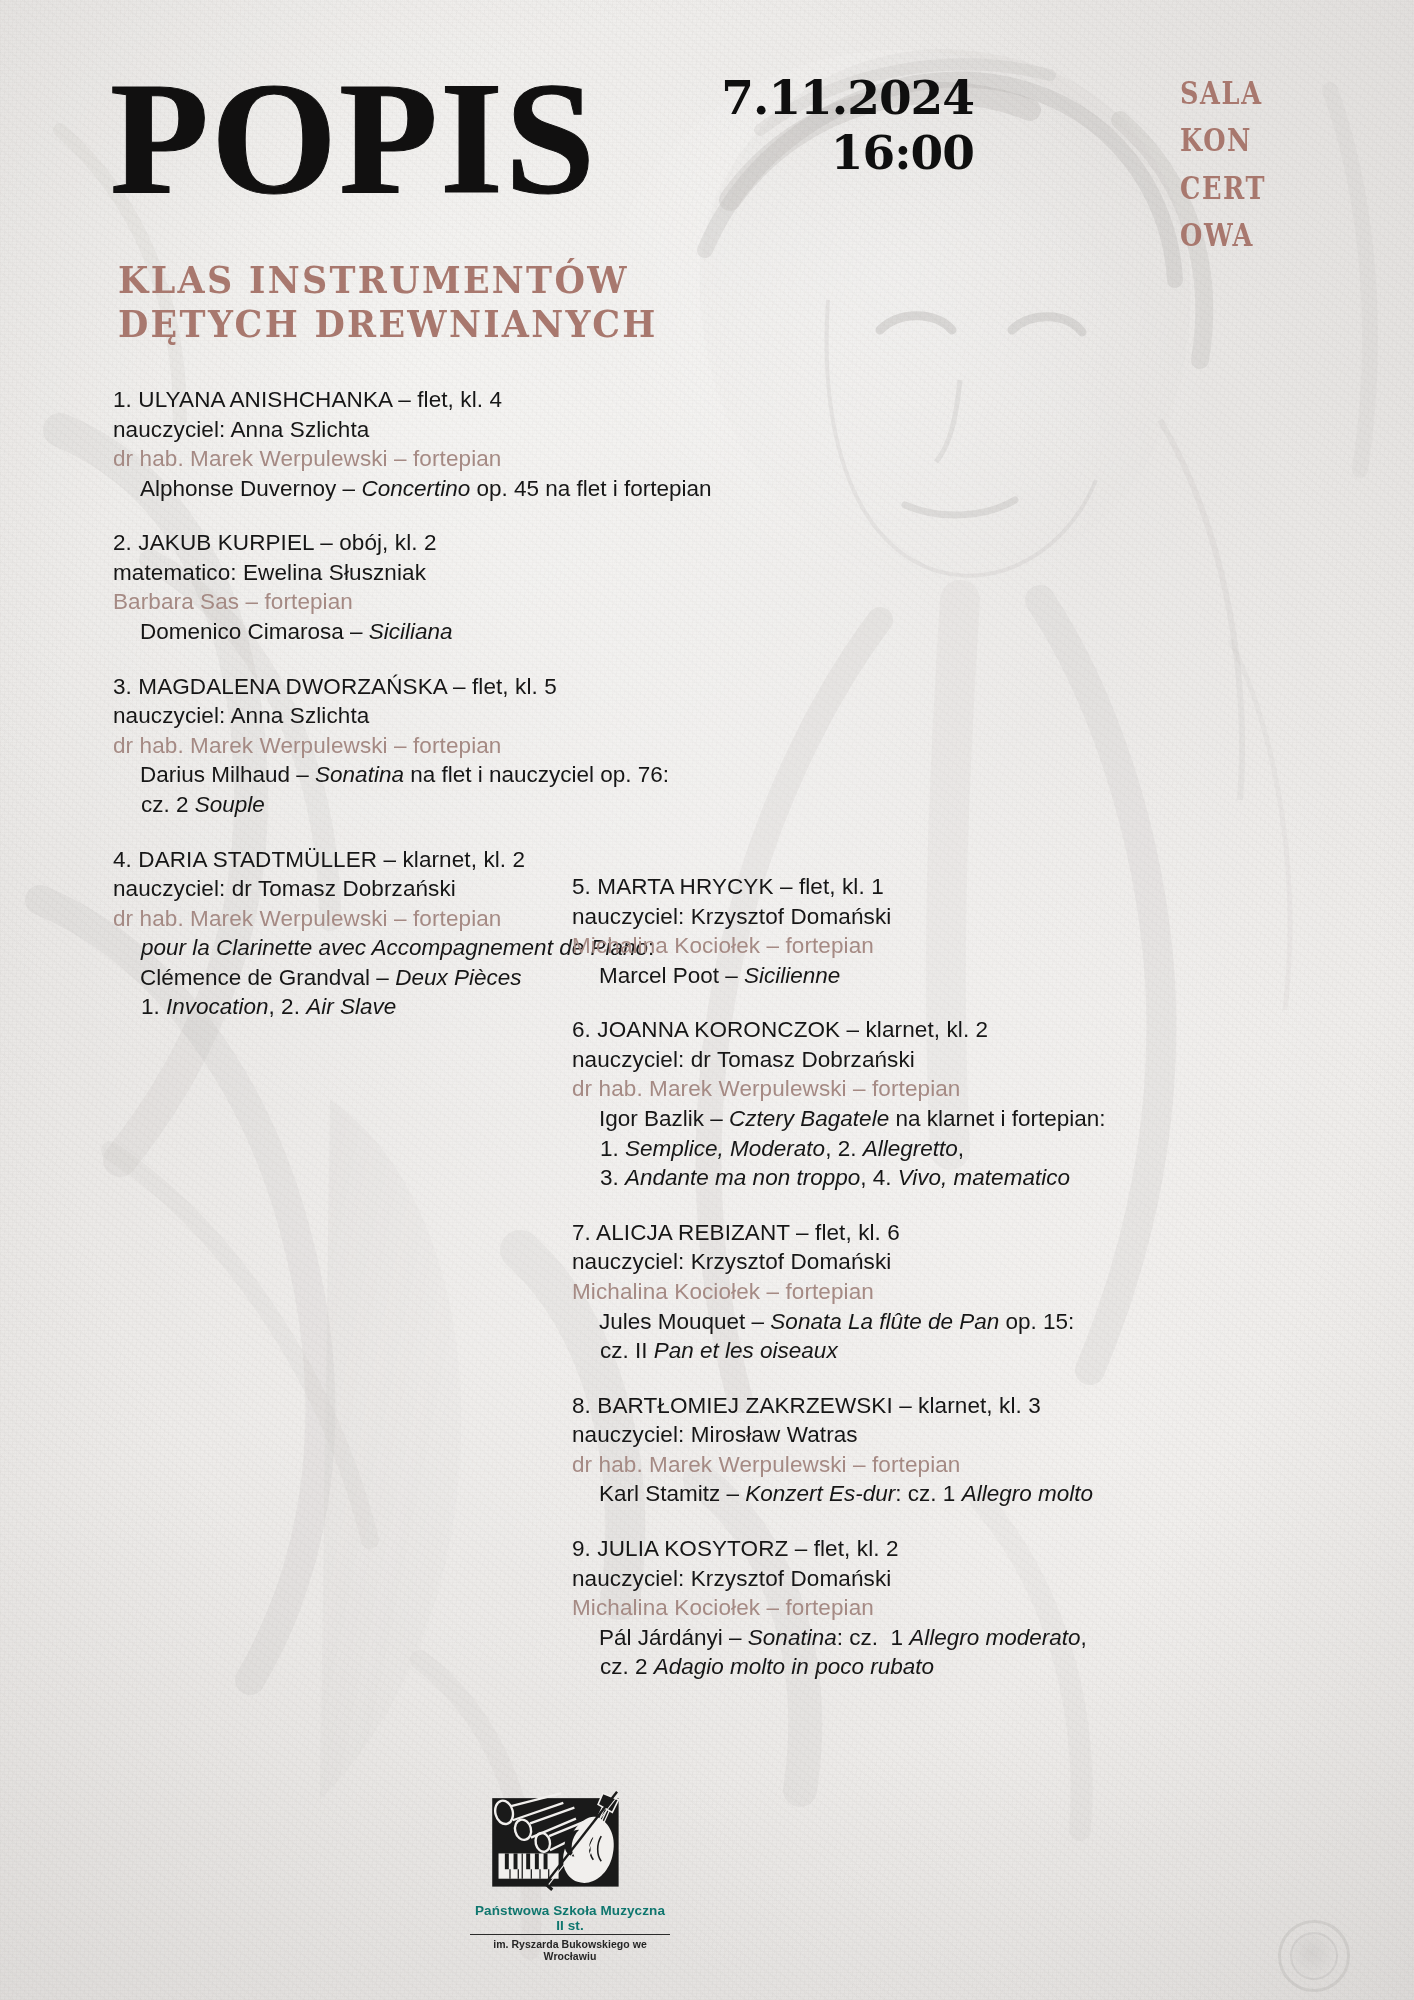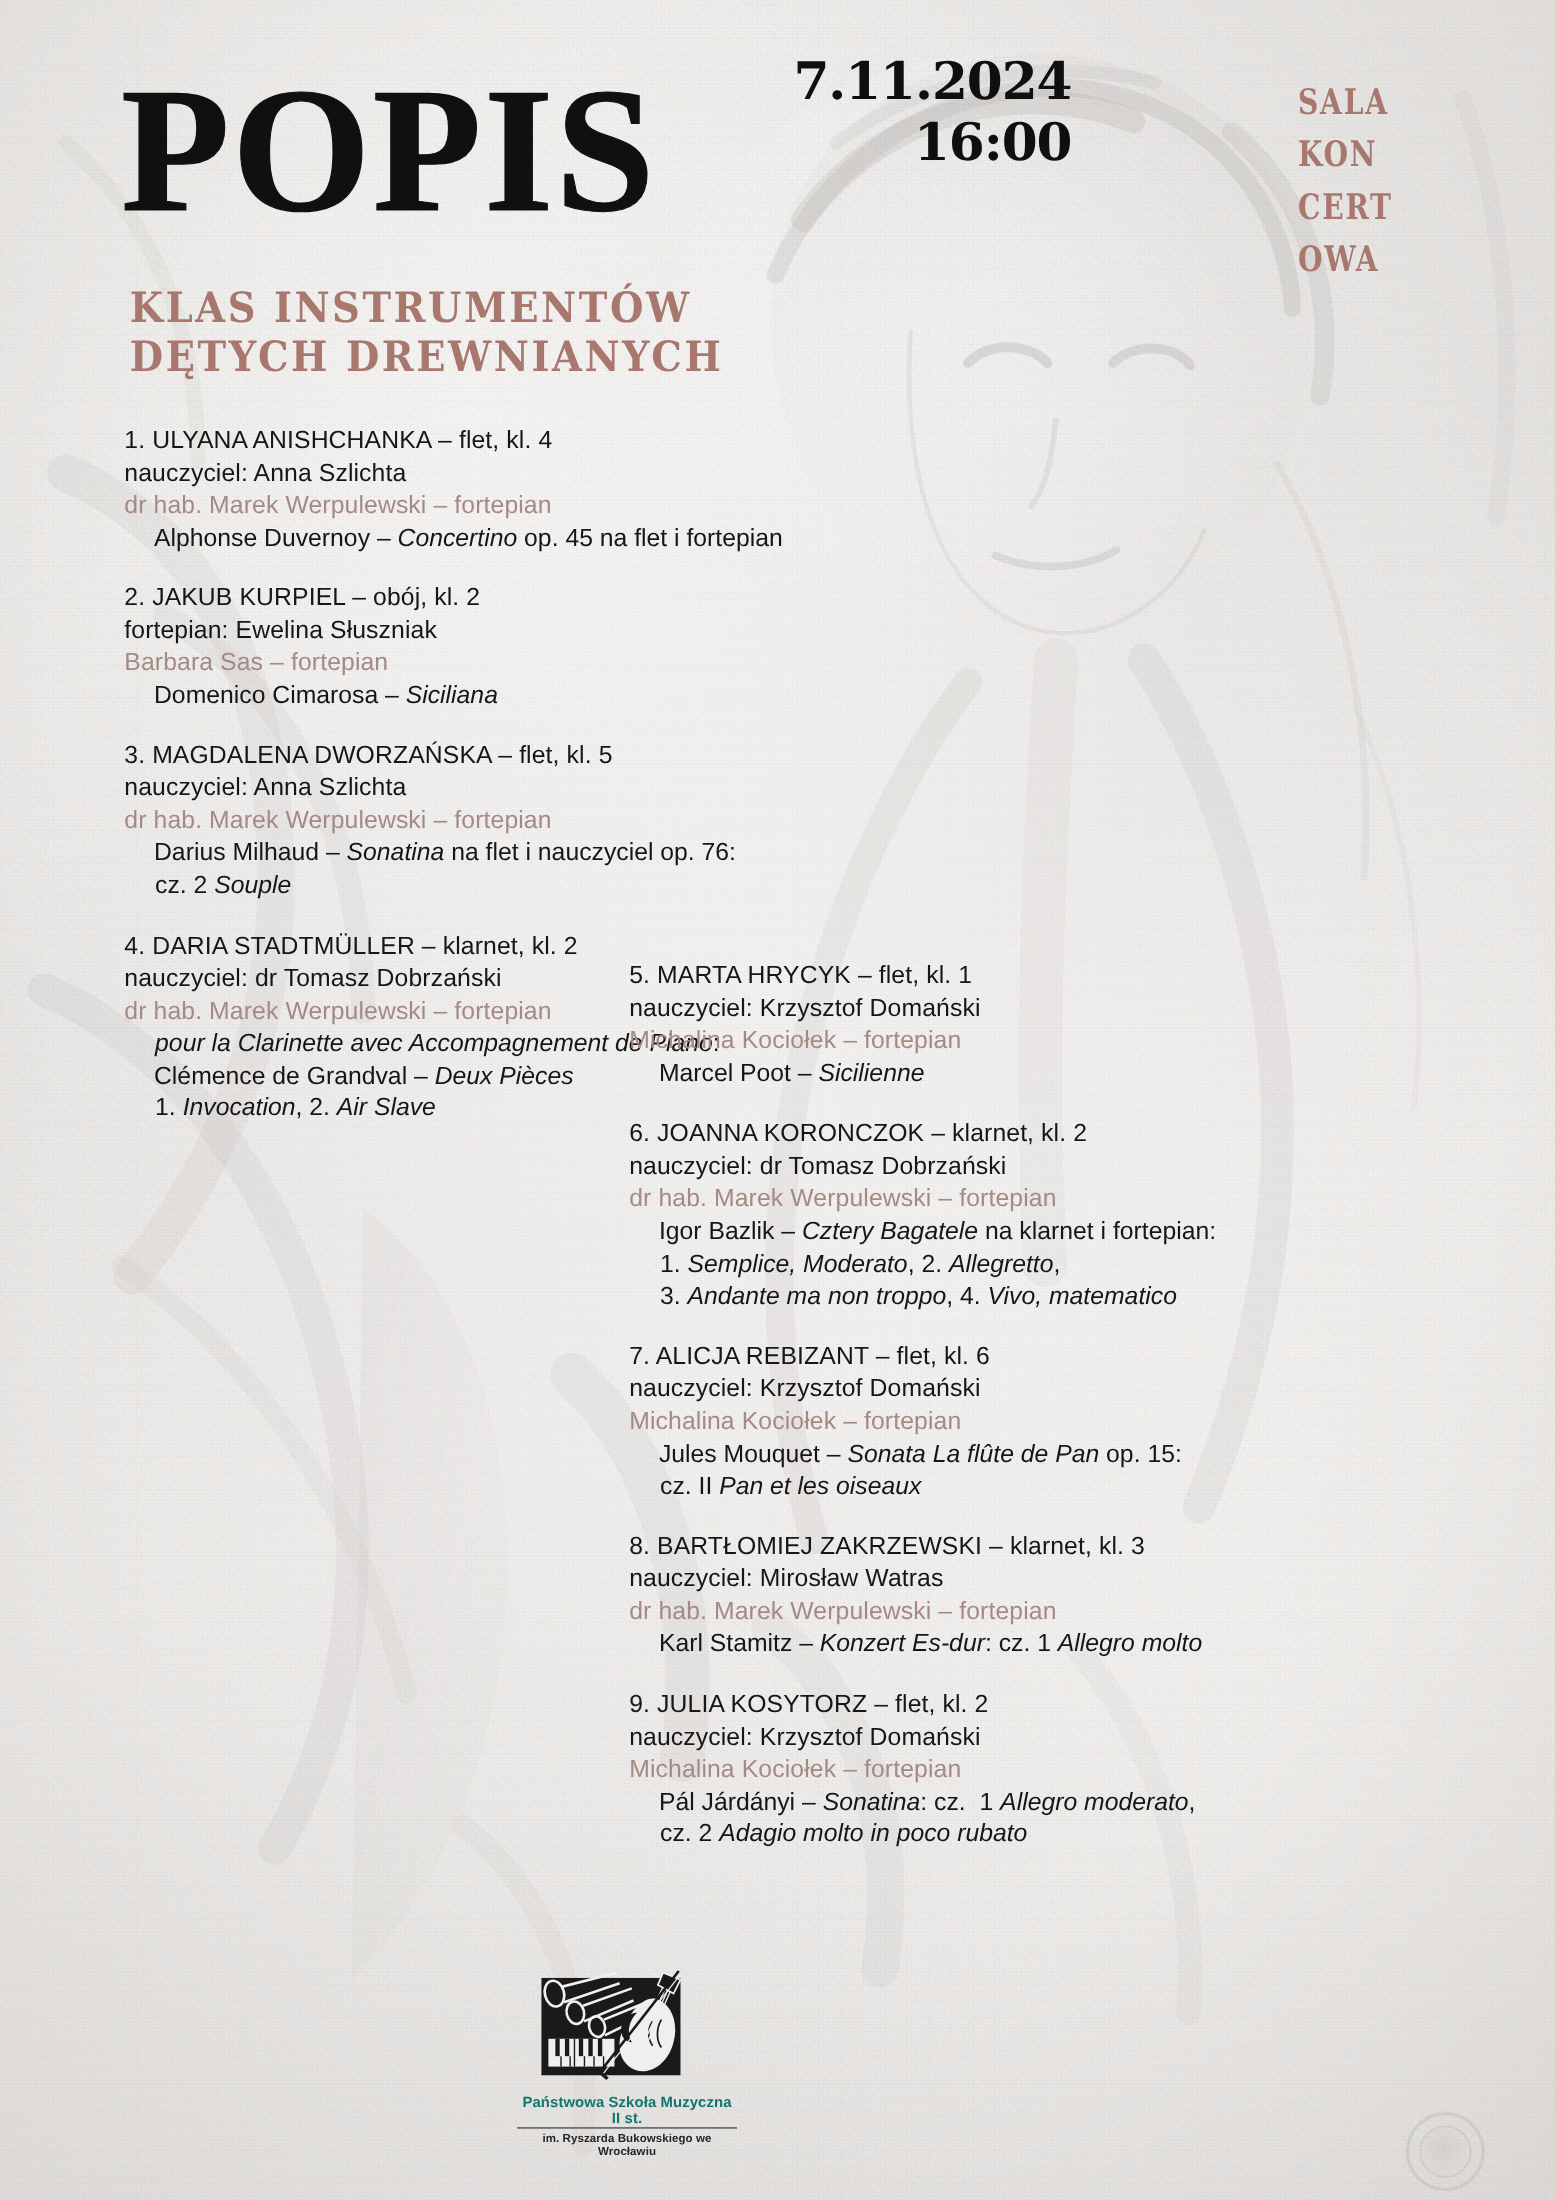--- a/index.html
+++ b/index.html
@@ -95,21 +95,21 @@
     letter-spacing: 2.5px;
     color: #a8786e;
     transform: scaleX(.92);
     transform-origin: left top;
     white-space: pre-line;
   }
 
   .datetime {
     position: absolute;
     right: 440px;
-    top: 47px;
+    top: 70px;
     text-align: right;
     font-family: "DejaVu Serif", serif;
     font-weight: 700;
     font-size: 47px;
     line-height: 1.18;
     letter-spacing: -1px;
     color: #0f0f0f;
   }
   .datetime .time { display: block; }
 
@@ -262,21 +262,21 @@
 
     <div class="entry">
       <div class="line line-performer">1. ULYANA ANISHCHANKA – flet, kl. 4</div>
       <div class="line line-teacher">nauczyciel: Anna Szlichta</div>
       <div class="line line-pianist">dr hab. Marek Werpulewski – fortepian</div>
       <div class="line line-piece"><span>Alphonse Duvernoy – </span><span class="it">Concertino</span><span> op. 45 na flet i fortepian</span></div>
     </div>
 
     <div class="entry">
       <div class="line line-performer">2. JAKUB KURPIEL – obój, kl. 2</div>
-      <div class="line line-teacher">fortepian: Ewelina Słuszniak</div>
+      <div class="line line-teacher">matematico: Ewelina Słuszniak</div>
       <div class="line line-pianist">Barbara Sas – fortepian</div>
       <div class="line line-piece"><span>Domenico Cimarosa – </span><span class="it">Siciliana</span><span></span></div>
     </div>
 
     <div class="entry">
       <div class="line line-performer">3. MAGDALENA DWORZAŃSKA – flet, kl. 5</div>
       <div class="line line-teacher">nauczyciel: Anna Szlichta</div>
       <div class="line line-pianist">dr hab. Marek Werpulewski – fortepian</div>
       <div class="line line-piece"><span>Darius Milhaud – </span><span class="it">Sonatina</span><span> na flet i nauczyciel op. 76:</span></div>
       <div class="line line-piece-cont"><span>cz. 2 </span><span class="it">Souple</span><span></span></div>

